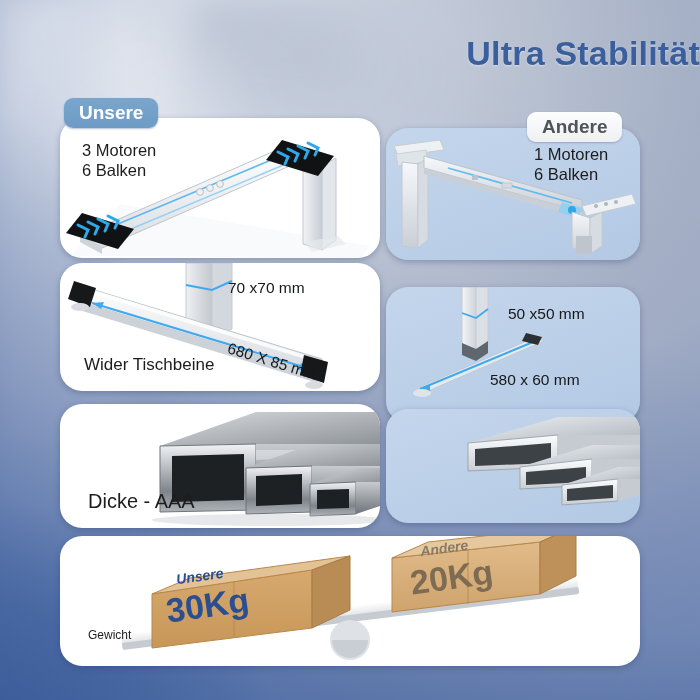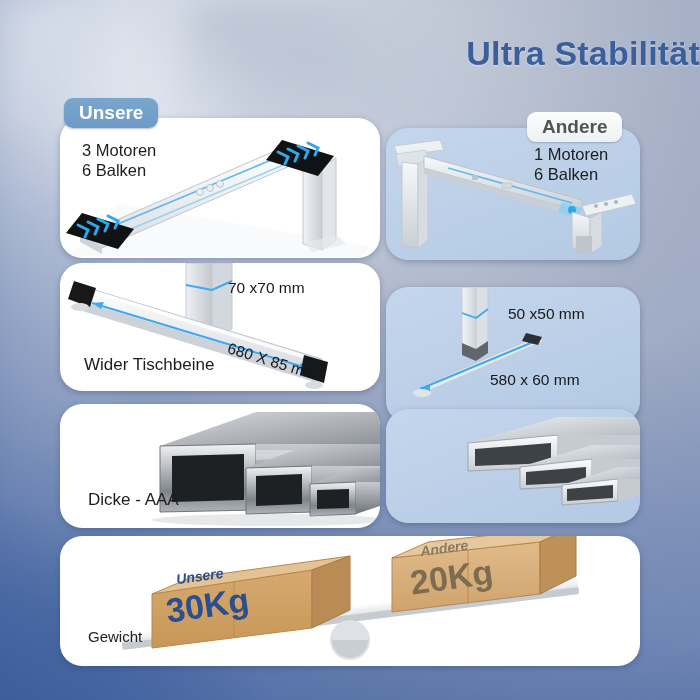--- a/index.html
+++ b/index.html
@@ -337,21 +337,21 @@
       <path d="M196 72 L242 70 L242 100 L196 102 Z" fill="#1e2124"></path>
       <path d="M252 62 L320 62 L320 98 L252 108 Z" fill="url(#st3)"></path>
 
       <path d="M250 80 L296 64 L320 64 L320 78 L296 78 Z" fill="url(#st2)"></path>
       <path d="M250 80 L296 78 L296 110 L250 112 Z" fill="url(#st1)" stroke="#6f757b" stroke-width="1"></path>
       <path d="M257 86 L289 85 L289 104 L257 105 Z" fill="#1e2124"></path>
       <path d="M296 78 L320 78 L320 102 L296 110 Z" fill="url(#st3)"></path>
 
       <ellipse cx="210" cy="116" rx="118" ry="6" fill="#b9bec4" opacity=".35"></ellipse>
     </svg>
-    <div class="card-label" style="left:28px; top:86px; font-size:17px;">Dicke - AAA</div>
+    <div class="card-label" style="left:28px; top:86px; font-size:20px;">Dicke - AAA</div>
   </div>
 
   <div class="card card-right" id="row3-right">
     <svg class="ill" viewBox="0 0 254 114">
       <defs>
         <linearGradient id="fl1" x1="0" y1="0" x2="0" y2="1">
           <stop offset="0" stop-color="#fbfcfd"></stop>
             <stop offset="1" stop-color="#c9ced4"></stop>
         </linearGradient>
         <linearGradient id="fl2" x1="0" y1="0" x2="1" y2="1">
@@ -416,16 +416,16 @@
         <path d="M408 14 L408 68" stroke="#b9874a" stroke-width="1.2" opacity=".7"></path>
       </g>
     </svg>
 
     <div class="kgtext" style="left:116px; top:32px; font-size:14px; font-style:italic; transform:rotate(-8deg); color:#2a4e8f;">Unsere</div>
     <div class="kgtext" style="left:106px; top:50px; font-size:34px; transform:rotate(-8deg); color:#2a4e8f;">30Kg</div>
 
     <div class="kgtext" style="left:360px; top:4px; font-size:14px; font-style:italic; transform:rotate(-8deg); color:#8a7a63;">Andere</div>
     <div class="kgtext" style="left:350px; top:22px; font-size:34px; transform:rotate(-8deg); color:#7d6b52;">20Kg</div>
 
-    <div class="card-label" style="left:28px; top:92px; font-size:15px;">Gewicht</div>
+    <div class="card-label" style="left:28px; top:92px; font-size:12px;">Gewicht</div>
   </div>
 
 </div>
 
 </body></html>

